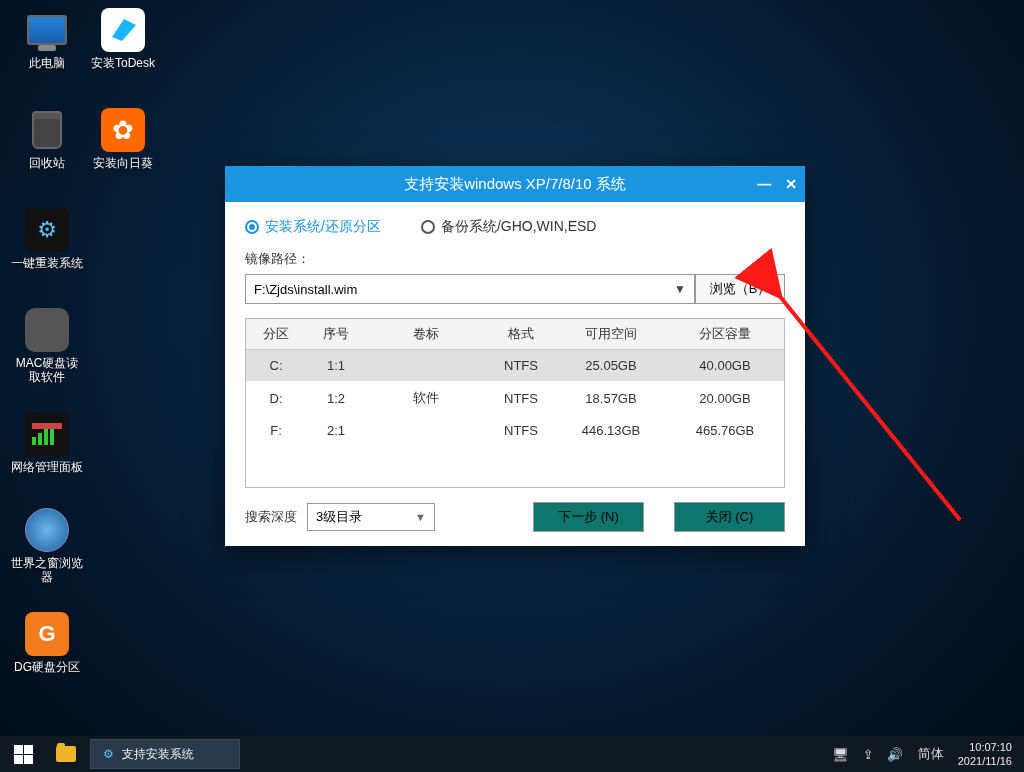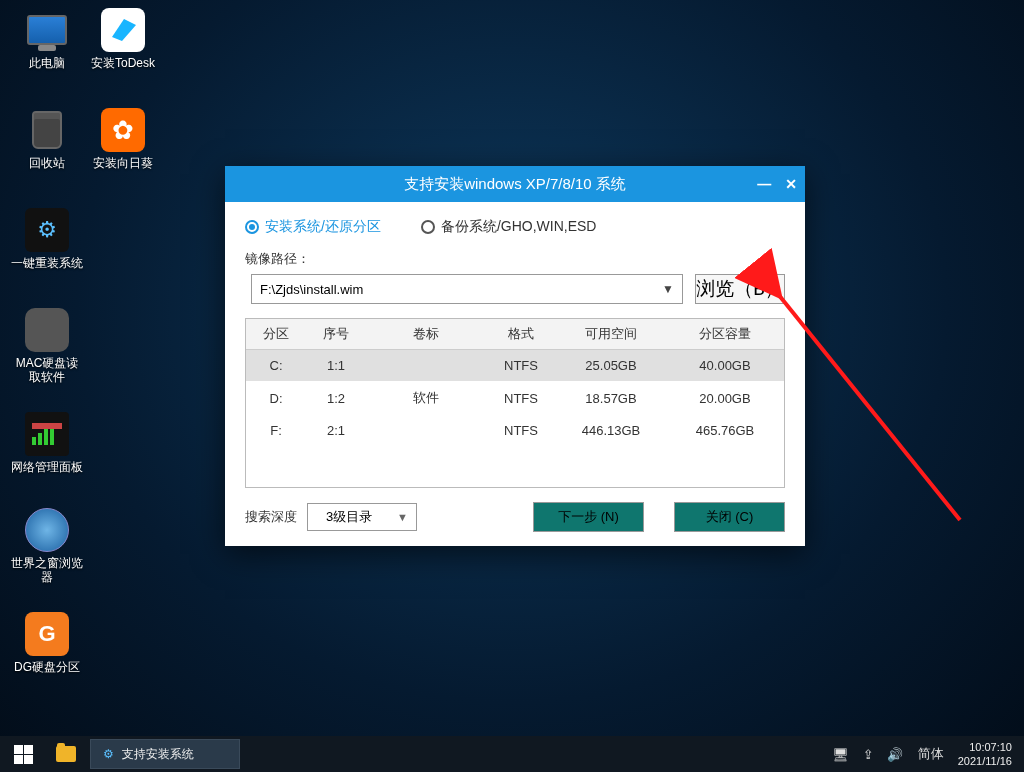--- a/index.html
+++ b/index.html
@@ -33,35 +33,35 @@
 .dbody { padding: 16px 20px 4px; }
 .radios { display: flex; gap: 40px; align-items: center; margin-bottom: 14px; font-size: 14px; }
 .radio { display: flex; align-items: center; gap: 6px; cursor: pointer; }
 .radio .dot { width: 14px; height: 14px; border: 2px solid #1b95e0; border-radius: 50%; display: inline-flex; align-items: center; justify-content: center; }
 .radio .dot.on::after { content: ""; width: 6px; height: 6px; background: #1b95e0; border-radius: 50%; }
 .radio.off .dot { border-color: #555; }
 .radio.on span.txt { color: #1b95e0; }
 .radio.off span.txt { color: #333; }
 
 .fld-label { font-size: 13px; color: #333; margin-bottom: 6px; }
-.pathrow { display: flex; gap: 12px; margin-bottom: 14px; margin-left: 6px; }
+.pathrow { display: flex; margin-bottom: 14px; }
 .pathbox { flex: 1; border: 1px solid #999; height: 30px; display: flex; align-items: center; padding: 0 8px; font-family: "Courier New", monospace; font-size: 13px; position: relative; background:#fff; }
 .pathbox .arrow { position: absolute; right: 8px; color: #444; font-size: 12px; cursor: pointer; }
-.browse-btn { width: 90px; height: 30px; border: 1px solid #999; background: #f7f7f7; font-size: 19px; cursor: pointer; font-family: Liberation Mono, monospace; }
+.browse-btn { width: 90px; height: 30px; border: 1px solid #999; background: #f7f7f7; font-size: 13px; cursor: pointer; }
 
 .table { border: 1px solid #bbb; width: 100%; border-collapse: collapse; font-size: 13px; }
 .table th { background: #f3f3f3; font-weight: normal; padding: 6px 4px; border-bottom: 1px solid #ccc; color:#333; }
 .table td { padding: 8px 4px; text-align: center; color:#333; }
 .table tr.sel td { background: #e0e0e0; }
 .table-wrap { border: 1px solid #bbb; height:170px; overflow:hidden; }
 .table-wrap table { border:none; }
 
 .footer-row { display: flex; align-items: center; margin: 14px 0 10px; gap: 10px; }
 .footer-row .lbl { font-size: 13px; color:#333; }
-.depth-select { width: 110px; height: 28px; border: 1px solid #999; display: flex; align-items: center; padding: 0 18px; font-size: 13px; position: relative; background:#fff; cursor:pointer; }
+.depth-select { width: 128px; height: 28px; border: 1px solid #999; display: flex; align-items: center; padding: 0 8px; font-size: 13px; position: relative; background:#fff; cursor:pointer; }
 .depth-select .arrow { position: absolute; right: 8px; color: #666; font-size: 11px; }
 .spacer { flex: 1; }
 .action-btn { width: 111px; height: 30px; border: 1px solid #999; background: #0f766e; font-size: 13px; cursor: pointer; margin-left: 20px; }
 
 .support-line { text-align: center; font-size: 12px; color: #666; padding: 8px 0 12px; border-top: 1px solid #ddd; margin-top:4px; }
 
 
 .annotate { position: absolute; pointer-events: none; }
 .annotate svg { overflow: visible; }
 

